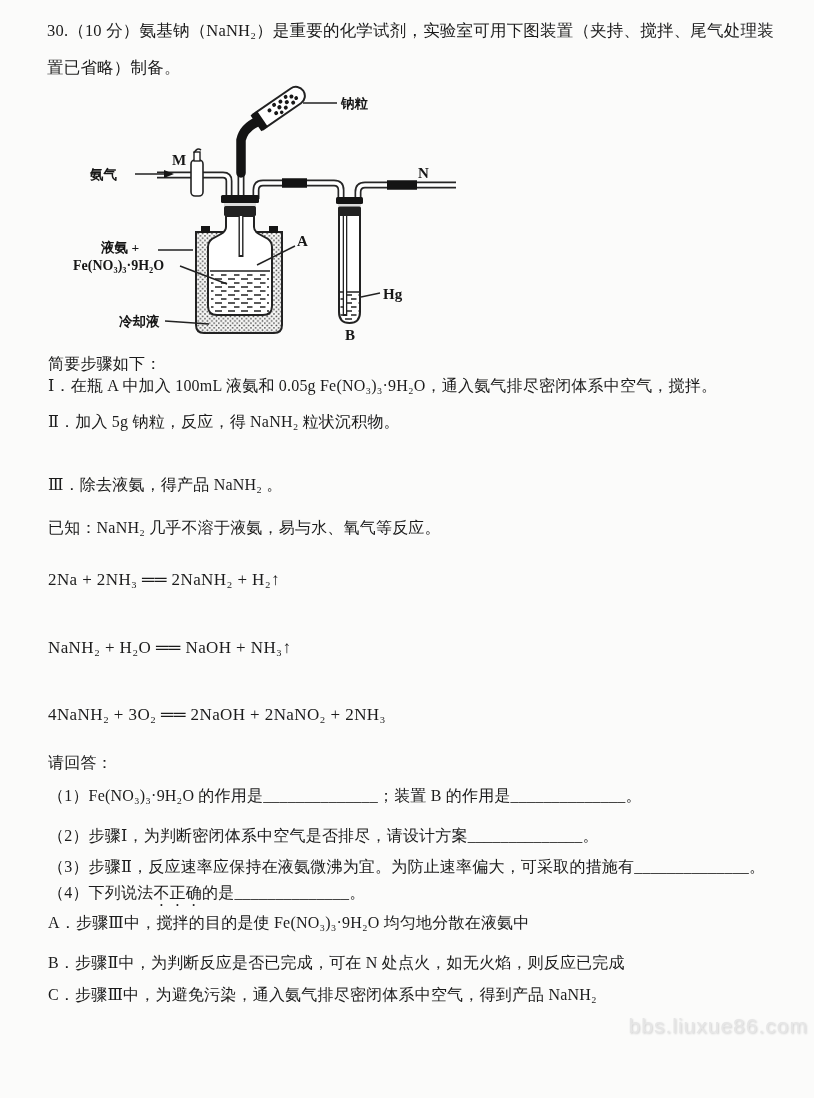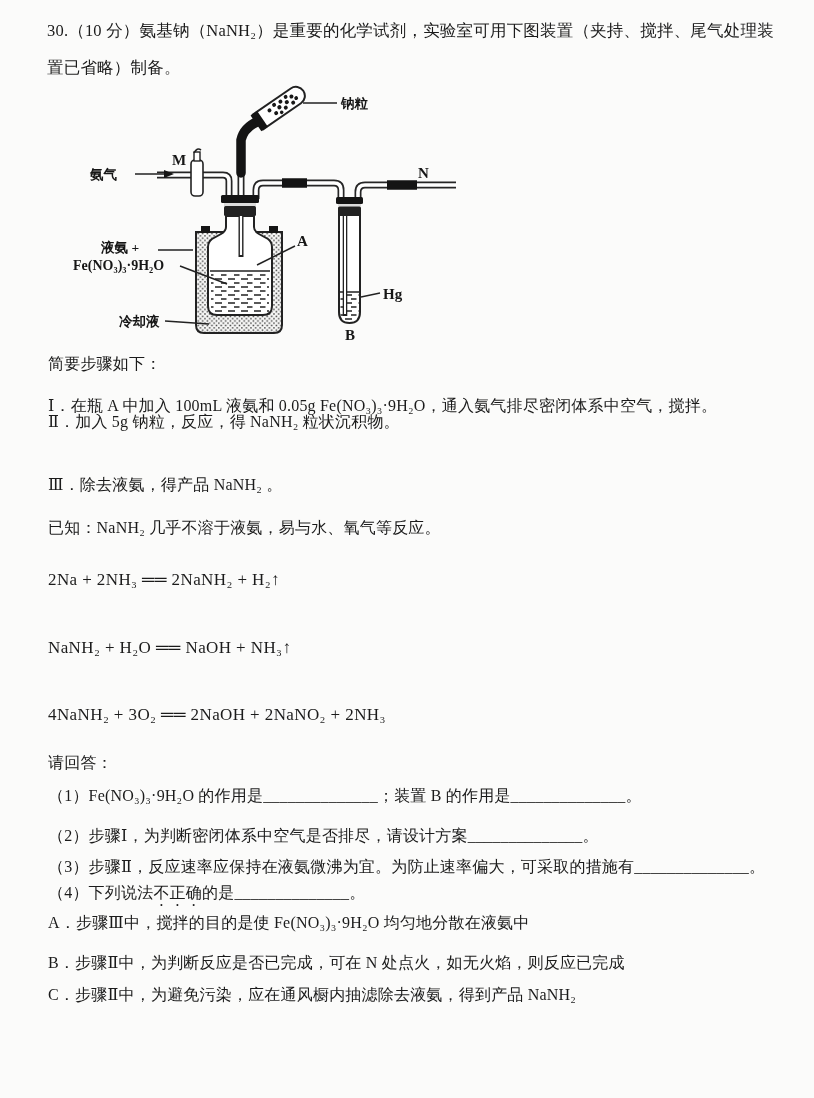--- a/index.html
+++ b/index.html
@@ -156,35 +156,36 @@
   <text class="dl" x="296" y="23">钠粒</text>
   <text class="dl" x="56" y="167">液氨 +</text>
   <text class="dlf" x="28" y="185">Fe(NO₃)₃·9H₂O</text>
   <text class="dl" x="74" y="241">冷却液</text>
   <text class="dlet" x="252" y="161">A</text>
   <text class="dlet" x="338" y="214">Hg</text>
   <text class="dlet" x="300" y="255">B</text>
 </svg>
 
 <div class="block" style="top:352px">简要步骤如下：</div>
-<div class="block" style="top:394px">Ⅰ．在瓶 A 中加入 100mL 液氨和 0.05g Fe(NO₃)₃·9H₂O，通入氨气排尽密闭体系中空气，搅拌。</div>
+<div class="block" style="top:374px">Ⅰ．在瓶 A 中加入 100mL 液氨和 0.05g Fe(NO₃)₃·9H₂O，通入氨气排尽密闭体系中空气，搅拌。</div>
 <div class="block" style="top:410px">Ⅱ．加入 5g 钠粒，反应，得 NaNH₂ 粒状沉积物。</div>
 <div class="block" style="top:473px">Ⅲ．除去液氨，得产品 NaNH₂ 。</div>
 <div class="block" style="top:516px">已知：NaNH₂ 几乎不溶于液氨，易与水、氧气等反应。</div>
 
 <div class="block eq" style="top:567px">2Na + 2NH₃ ══ 2NaNH₂ + H₂↑</div>
 <div class="block eq" style="top:635px">NaNH₂ + H₂O ══ NaOH + NH₃↑</div>
 <div class="block eq" style="top:702px">4NaNH₂ + 3O₂ ══ 2NaOH + 2NaNO₂ + 2NH₃</div>
 
 <div class="block" style="top:751px">请回答：</div>
 <div class="block" style="top:784px">（1）Fe(NO₃)₃·9H₂O 的作用是______________；装置 B 的作用是______________。</div>
 <div class="block" style="top:824px">（2）步骤Ⅰ，为判断密闭体系中空气是否排尽，请设计方案______________。</div>
 <div class="block" style="top:855px">（3）步骤Ⅱ，反应速率应保持在液氨微沸为宜。为防止速率偏大，可采取的措施有______________。</div>
 <div class="block" style="top:881px">
   <span>（4）下列说法</span><span class="emph">不正确</span><span>的是______________。</span>
 </div>
 
 <div class="block" style="top:911px">A．步骤Ⅲ中，搅拌的目的是使 Fe(NO₃)₃·9H₂O 均匀地分散在液氨中</div>
 <div class="block" style="top:951px">B．步骤Ⅱ中，为判断反应是否已完成，可在 N 处点火，如无火焰，则反应已完成</div>
-<div class="block" style="top:983px">C．步骤Ⅱ中，为避免污染，应在通风橱内抽滤除去液氨，得到产品 NaNH₂</div>
+<div class="block" style="top:983px">C．步骤Ⅲ中，为避免污染，通入氨气排尽密闭体系中空气，得到产品 NaNH₂</div>
 
 <div class="watermark">
+  <div class="wm-site">bbs.liuxue86.com</div>
 </div>
 
 </body></html>

